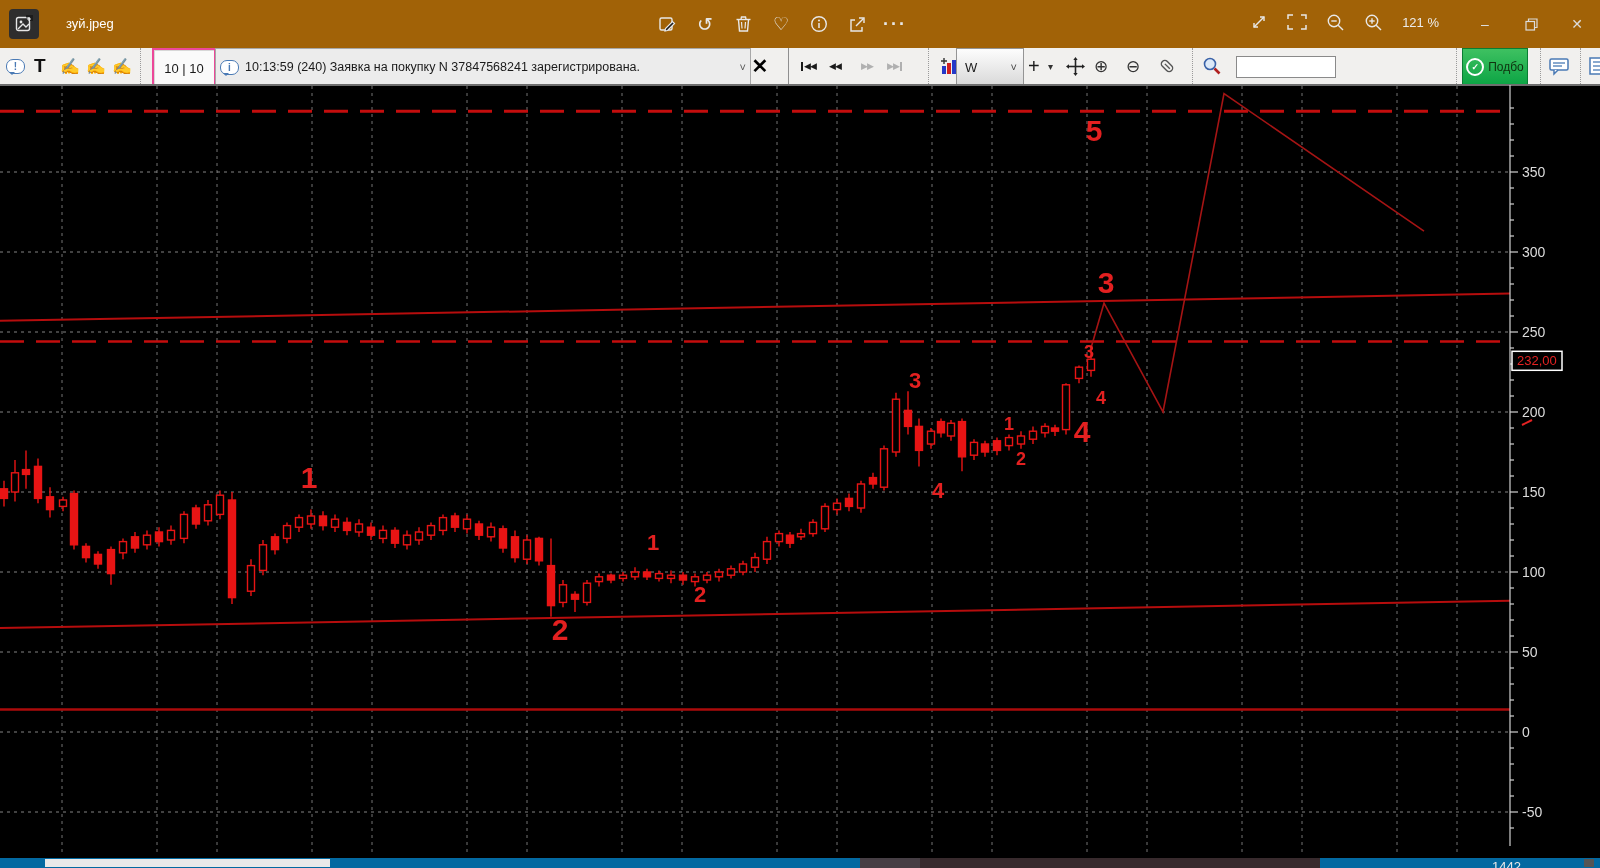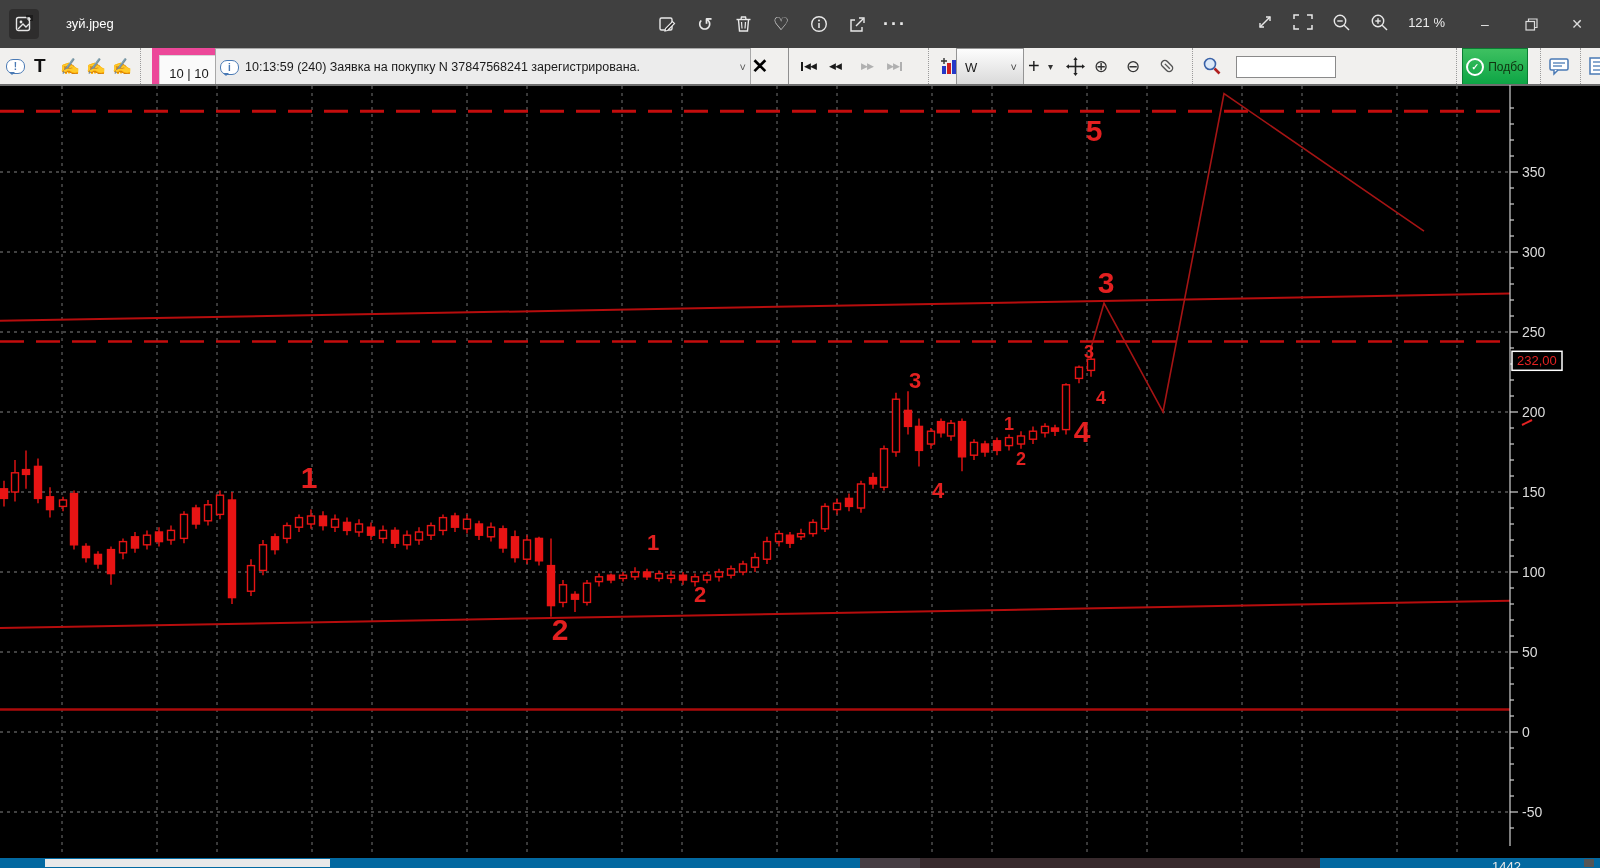--- a/index.html
+++ b/index.html
@@ -1,43 +1,43 @@
 <!DOCTYPE html>
 <html><head>
 <meta charset="utf-8">
 <style>
   html,body{margin:0;padding:0;background:#000;width:1600px;height:868px;overflow:hidden;
     font-family:"Liberation Sans",sans-serif;-webkit-font-smoothing:antialiased;}
   .abs{position:absolute;}
   
-  .titlebar{position:absolute;left:0;top:0;width:1600px;height:48px;background:#404040;color:#e6e6e6;}
+  .titlebar{position:absolute;left:0;top:0;width:1600px;height:48px;background:#a16207;color:#e6e6e6;}
   .app-btn{position:absolute;left:9px;top:9px;width:30px;height:30px;background:#2e2d2d;border-radius:4px;
     display:flex;align-items:center;justify-content:center;}
   .tb-title{position:absolute;left:66px;top:0;height:48px;line-height:48px;font-size:13px;color:#fff;}
   .center-icons{position:absolute;left:648px;top:0;height:48px;display:flex;align-items:center;}
   .ticon{width:38px;height:34px;display:flex;align-items:center;justify-content:center;color:#e8e8e8;
     font-size:17px;cursor:default;}
-  .right-icons{position:absolute;right:145px;top:0;height:44px;display:flex;align-items:center;}
+  .right-icons{position:absolute;right:151px;top:0;height:44px;display:flex;align-items:center;}
   .zoom-label{font-size:13px;color:#ececec;margin:0 10px;white-space:nowrap;}
   .caption{position:absolute;right:0;top:0;height:48px;display:flex;}
   .cap-btn{width:46px;height:48px;display:flex;align-items:center;justify-content:center;color:#dcdcdc;font-size:14px;}
   .glyph-rotate{font-size:19px;}
   .glyph-more{font-size:18px;letter-spacing:2px;font-weight:bold;}
   .glyph-heart{font-size:18px;}
   
   .toolbar2{position:absolute;left:0;top:48px;width:1600px;height:36px;background:#f1f0ee;color:#1a1a1a;}
   .toolbar2 .it{position:absolute;top:0;height:36px;display:flex;align-items:center;}
   .vsep-dot{border-left:1px dotted #9a9a9a;height:28px;top:4px;}
   .vsep-line{border-left:1px solid #8f8f8f;height:22px;top:7px;}
   .balloon{width:17px;height:13px;border:1.6px solid #4a7ab5;border-radius:7px;position:relative;
     display:flex;align-items:center;justify-content:center;font-size:10px;font-weight:bold;color:#4a7ab5;background:#fff;}
   .balloon:after{content:"";position:absolute;left:2px;bottom:-5px;border:3px solid transparent;border-top-color:#4a7ab5;}
   .t-glyph{font-size:19px;font-weight:bold;color:#111;}
   .hand{color:#b3b0ab;font-size:16px;}
-  .sunken{background:#fafafa;border:7px solid #ec4899;box-shadow:inset 1px 1px 0 #d7d7d7;}
+  .sunken{background:#fafafa;border:2px solid #ec4899;box-shadow:inset 1px 1px 0 #d7d7d7;}
   .counter{left:152px;width:60px;height:24px;top:6px;justify-content:center;font-size:13px;}
   .msgbox{left:215px;width:526px;height:26px;top:5px;background:#ececec;border:1px solid #a8a8a8;
     display:flex;align-items:center;padding:0 4px;font-size:12.5px;white-space:nowrap;overflow:hidden;}
   .msgbox .chev{margin-left:auto;color:#555;font-size:11px;}
   .xbtn{left:746px;width:28px;font-size:20px;font-weight:bold;justify-content:center;color:#000;}
   .pb{font-size:9px;letter-spacing:-1px;}
   .pb .bar{display:inline-block;width:2px;height:9px;background:currentColor;margin:0 1px;}
   .black{color:#1a1a1a;} .gray{color:#b0b0b0;}
   .wcombo{left:956px;width:58px;height:24px;top:6px;border:1px solid #949494;
     background:linear-gradient(#fdfdfd,#d9d9d9);display:flex;align-items:center;font-size:13px;padding-left:8px;}

